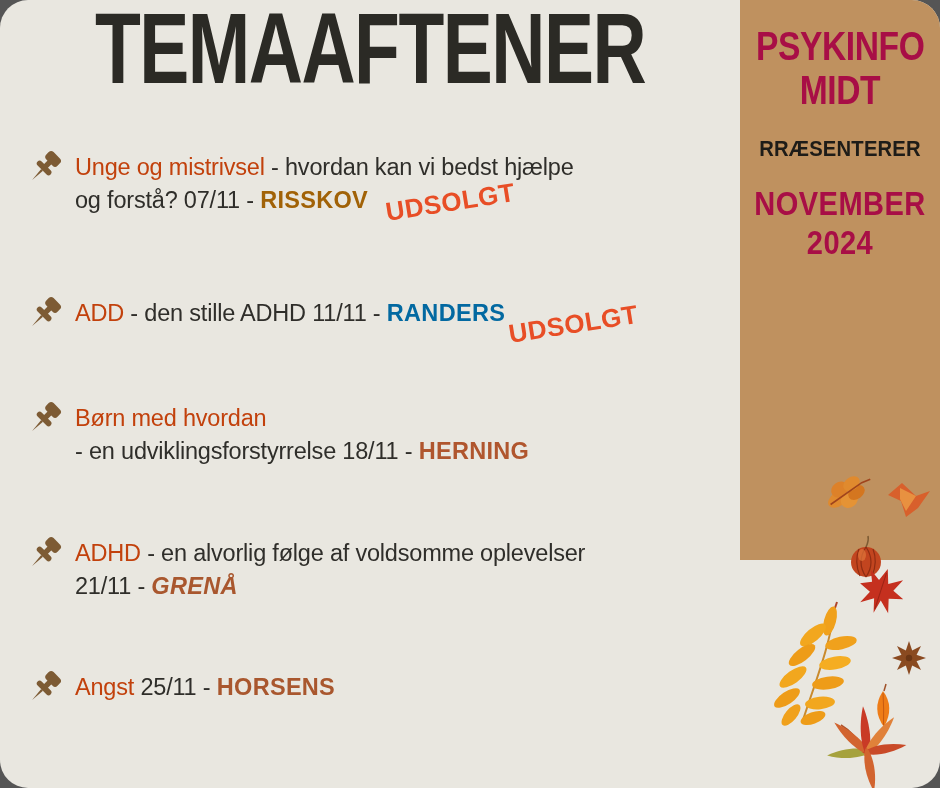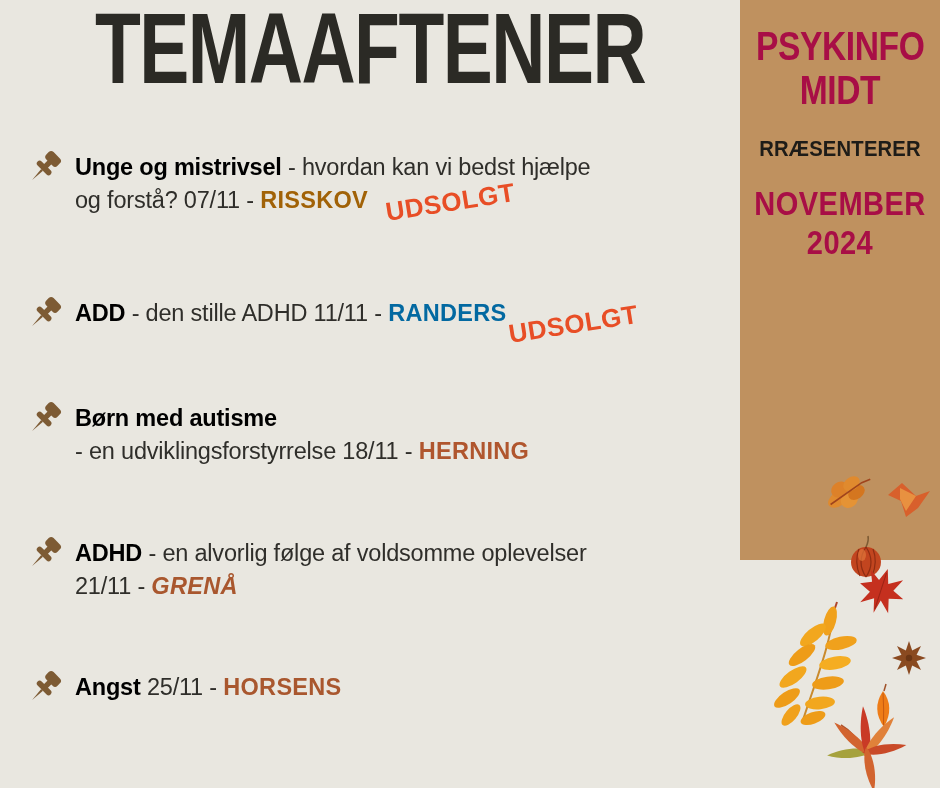--- a/index.html
+++ b/index.html
@@ -1,32 +1,32 @@
 <!DOCTYPE html>
 <html><head>
 <meta charset="utf-8">
 <style>
   html,body{margin:0;padding:0;background:#555;}
   .poster{
     position:relative;width:940px;height:788px;overflow:hidden;
-    background:#e9e7e0;font-family:"Liberation Sans",sans-serif;
+    background:#e9e7e0;font-family:"Liberation Sans",sans-serif;border-radius:28px;
   }
   
   .main{position:absolute;left:0;top:0;width:740px;height:788px;}
   .title{
     position:absolute;left:0;top:-6px;width:740px;text-align:center;
     font-size:100px;line-height:108px;font-weight:800;color:#2b2a25;
     letter-spacing:-2px;transform:scaleX(0.75);transform-origin:50% 50%;
     white-space:nowrap;
   }
   .event{position:absolute;left:26px;width:700px;color:#2f2e2a;font-size:23.5px;letter-spacing:-0.2px;}
   .e1{top:151px}.e2{top:297px}.e3{top:402px}.e4{top:537px}.e5{top:671px}
   .pin{position:absolute;left:0;top:-3px;width:38px;height:38px;}
   .lines{margin-left:49px;line-height:33px;}
-  .lines b{font-weight:700;color:#000000;}
+  .lines b{font-weight:400;color:#c2410c;}
   .loc{font-weight:700;letter-spacing:0.3px;}
   .badge{
     position:absolute;font-size:26px;font-weight:700;color:#e84e26;
     transform:rotate(-9deg);letter-spacing:0.5px;white-space:nowrap;
   }
   .badge-1{left:359px;top:36px;}
   .badge-2{left:482px;top:12px;}
   
   .sidebar{
     position:absolute;left:740px;top:0;width:200px;height:560px;
@@ -95,21 +95,21 @@
         <svg width="38" height="38" viewBox="0 0 24 24">
             <g transform="rotate(45 12 12)" fill="#7d5b34">
           <rect x="7" y="1.5" width="10" height="6.5" rx="2.2"></rect>
               <rect x="10.3" y="7.5" width="3.4" height="4"></rect>
           <rect x="6.2" y="11" width="11.6" height="3.6" rx="1.8"></rect>
               <path d="M11.2,14.6 L12,23.5 L12.8,14.6 Z"></path>
         </g>
           </svg>
       </span>
       <div class="lines">
-        <div><b>Børn med autisme</b></div>
+        <div><b>Børn med hvordan</b></div>
         <div><span>- en udviklingsforstyrrelse 18/11 - </span><span class="loc" style="color: rgb(176, 86, 46);">HERNING</span></div>
       </div>
     </div>
 
     <div class="event e4">
       <span class="pin">
         <svg width="38" height="38" viewBox="0 0 24 24">
             <g transform="rotate(45 12 12)" fill="#7d5b34">
           <rect x="7" y="1.5" width="10" height="6.5" rx="2.2"></rect>
               <rect x="10.3" y="7.5" width="3.4" height="4"></rect>

